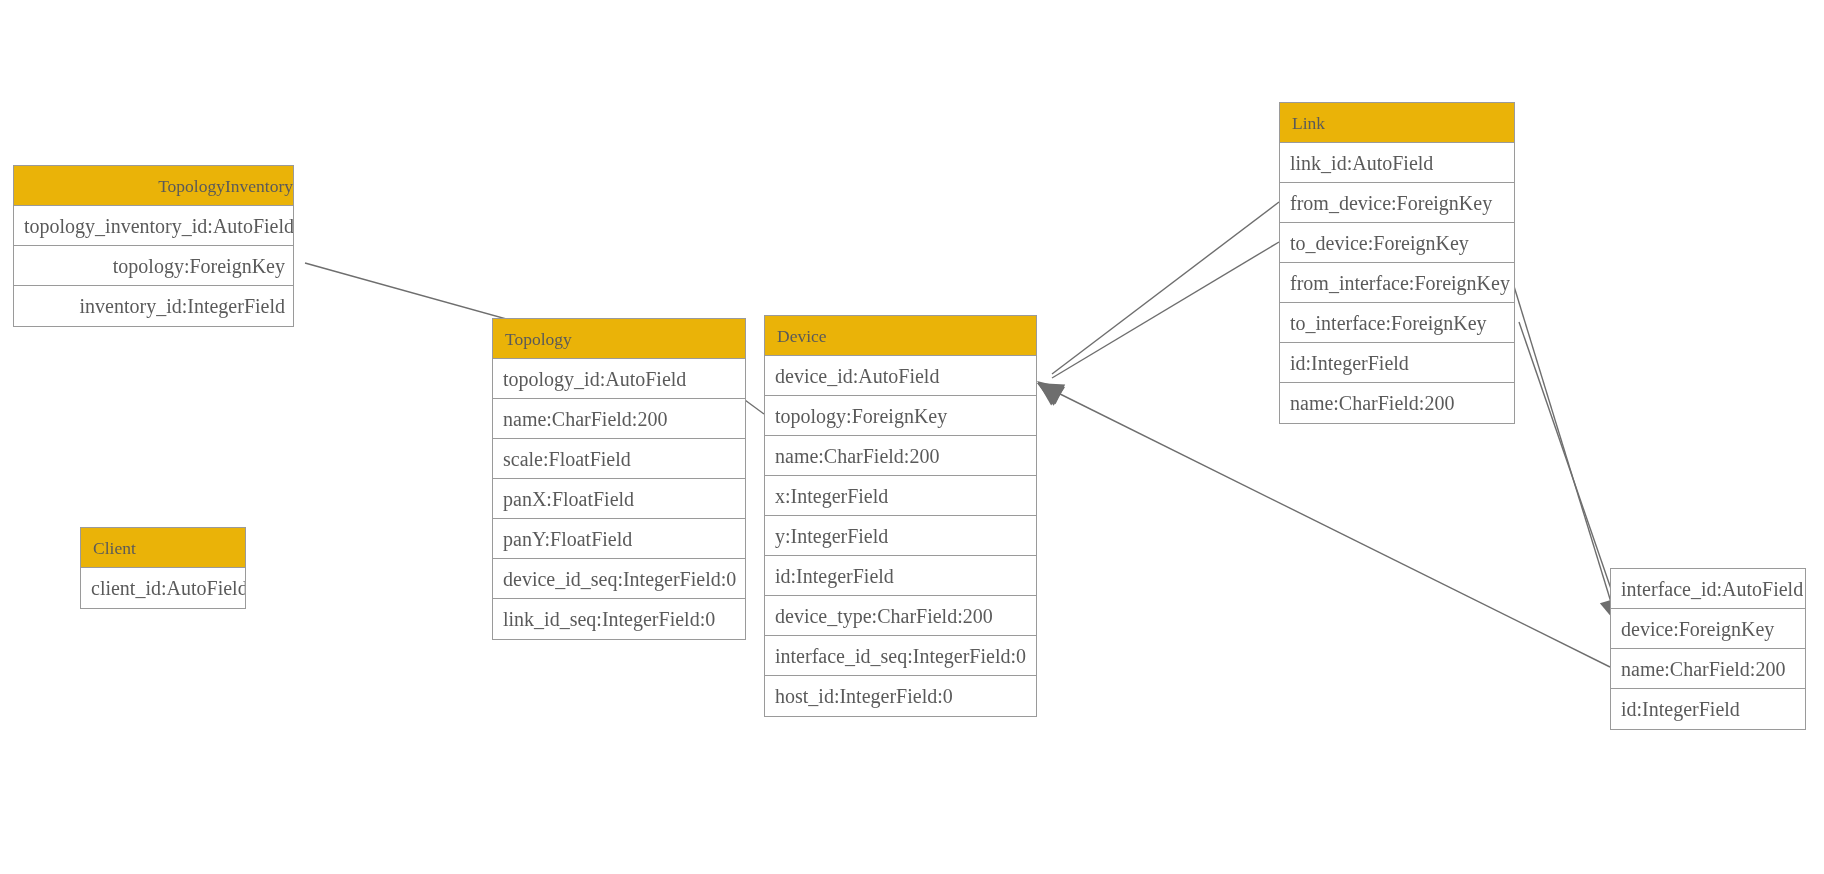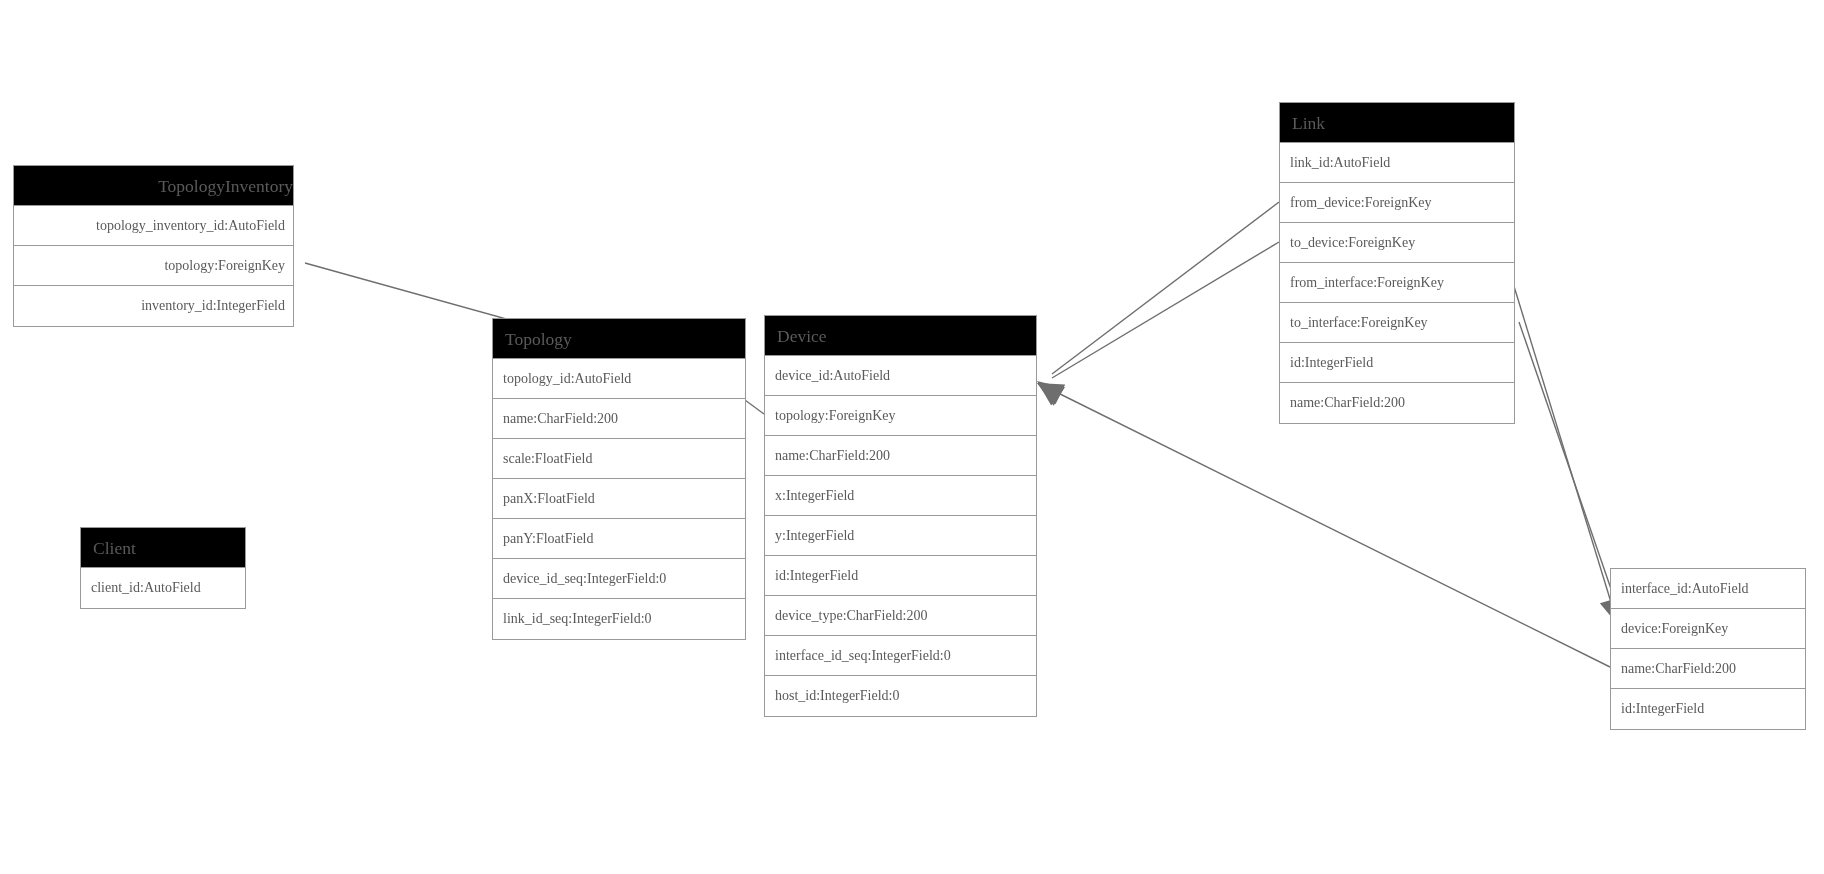--- a/index.html
+++ b/index.html
@@ -24,36 +24,36 @@
   }
   .entity {
     position: absolute;
     box-sizing: border-box;
     background: #ffffff;
     border: 1px solid #9a9a9a;
     z-index: 5;
   }
   .entity-header {
     box-sizing: border-box;
-    background: #000000;
+    background: #eab308;
     border-bottom: 1px solid #9a9a9a;
     color: #5a5a5a;
     font-size: 17.5px;
     line-height: 40px;
     height: 40px;
     padding: 0 0 0 12px;
     white-space: nowrap;
     overflow: hidden;
   }
   .entity-attr {
     box-sizing: border-box;
     background: #ffffff;
     border-bottom: 1px solid #9a9a9a;
     color: #5a5a5a;
-    font-size: 14px;
+    font-size: 20px;
     line-height: 40px;
     height: 40px;
     padding: 0 8px 0 10px;
     white-space: nowrap;
     overflow: hidden;
   }
   .entity-attr.last {
     border-bottom: none;
   }
 </style>

